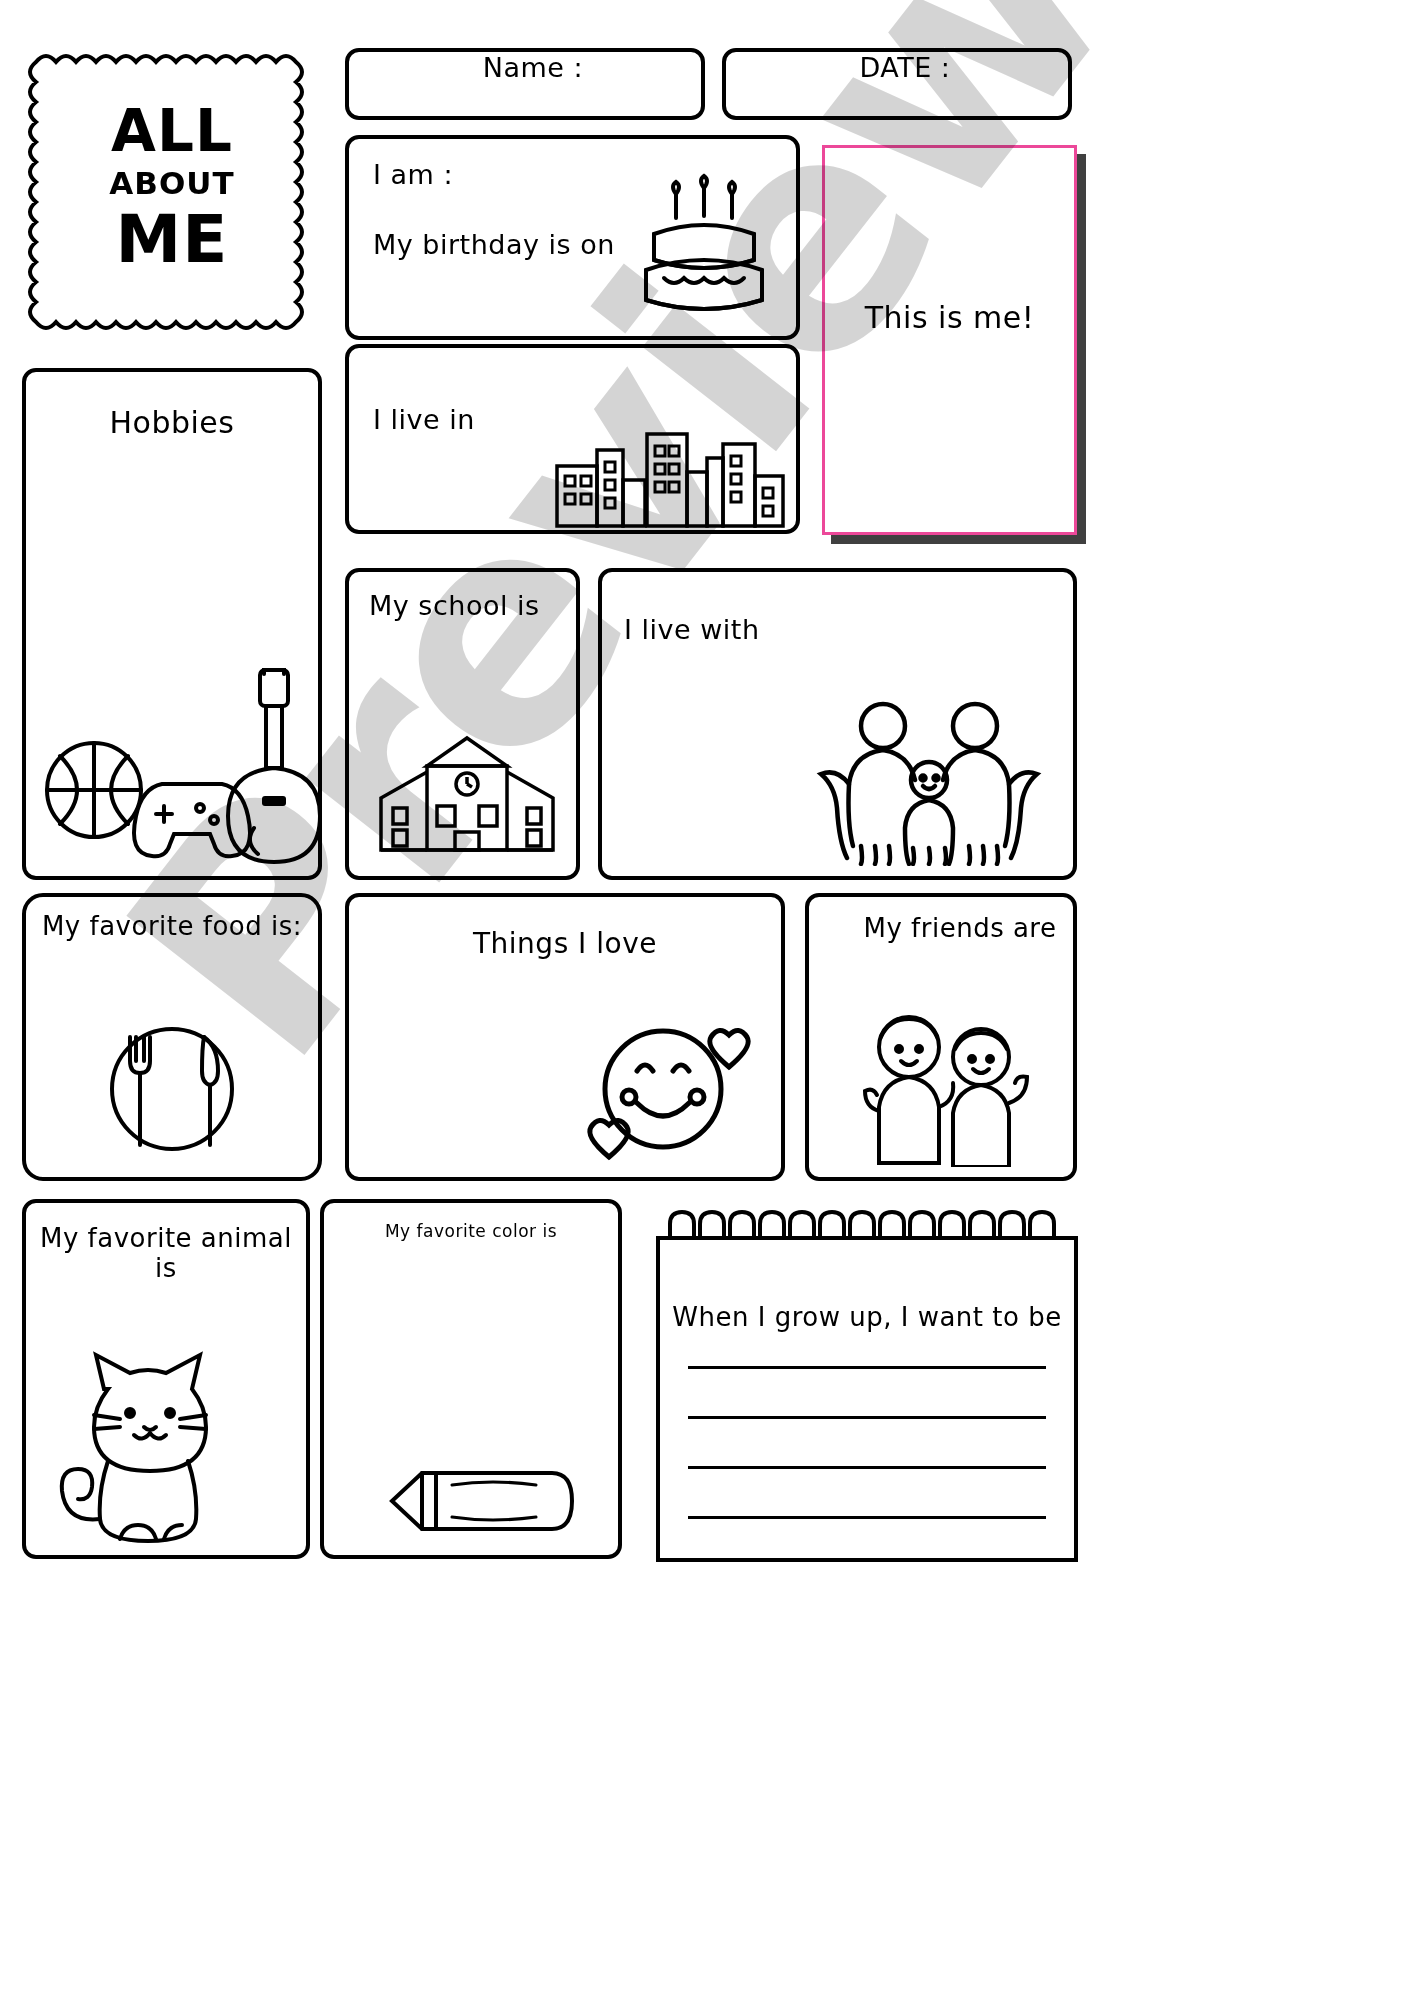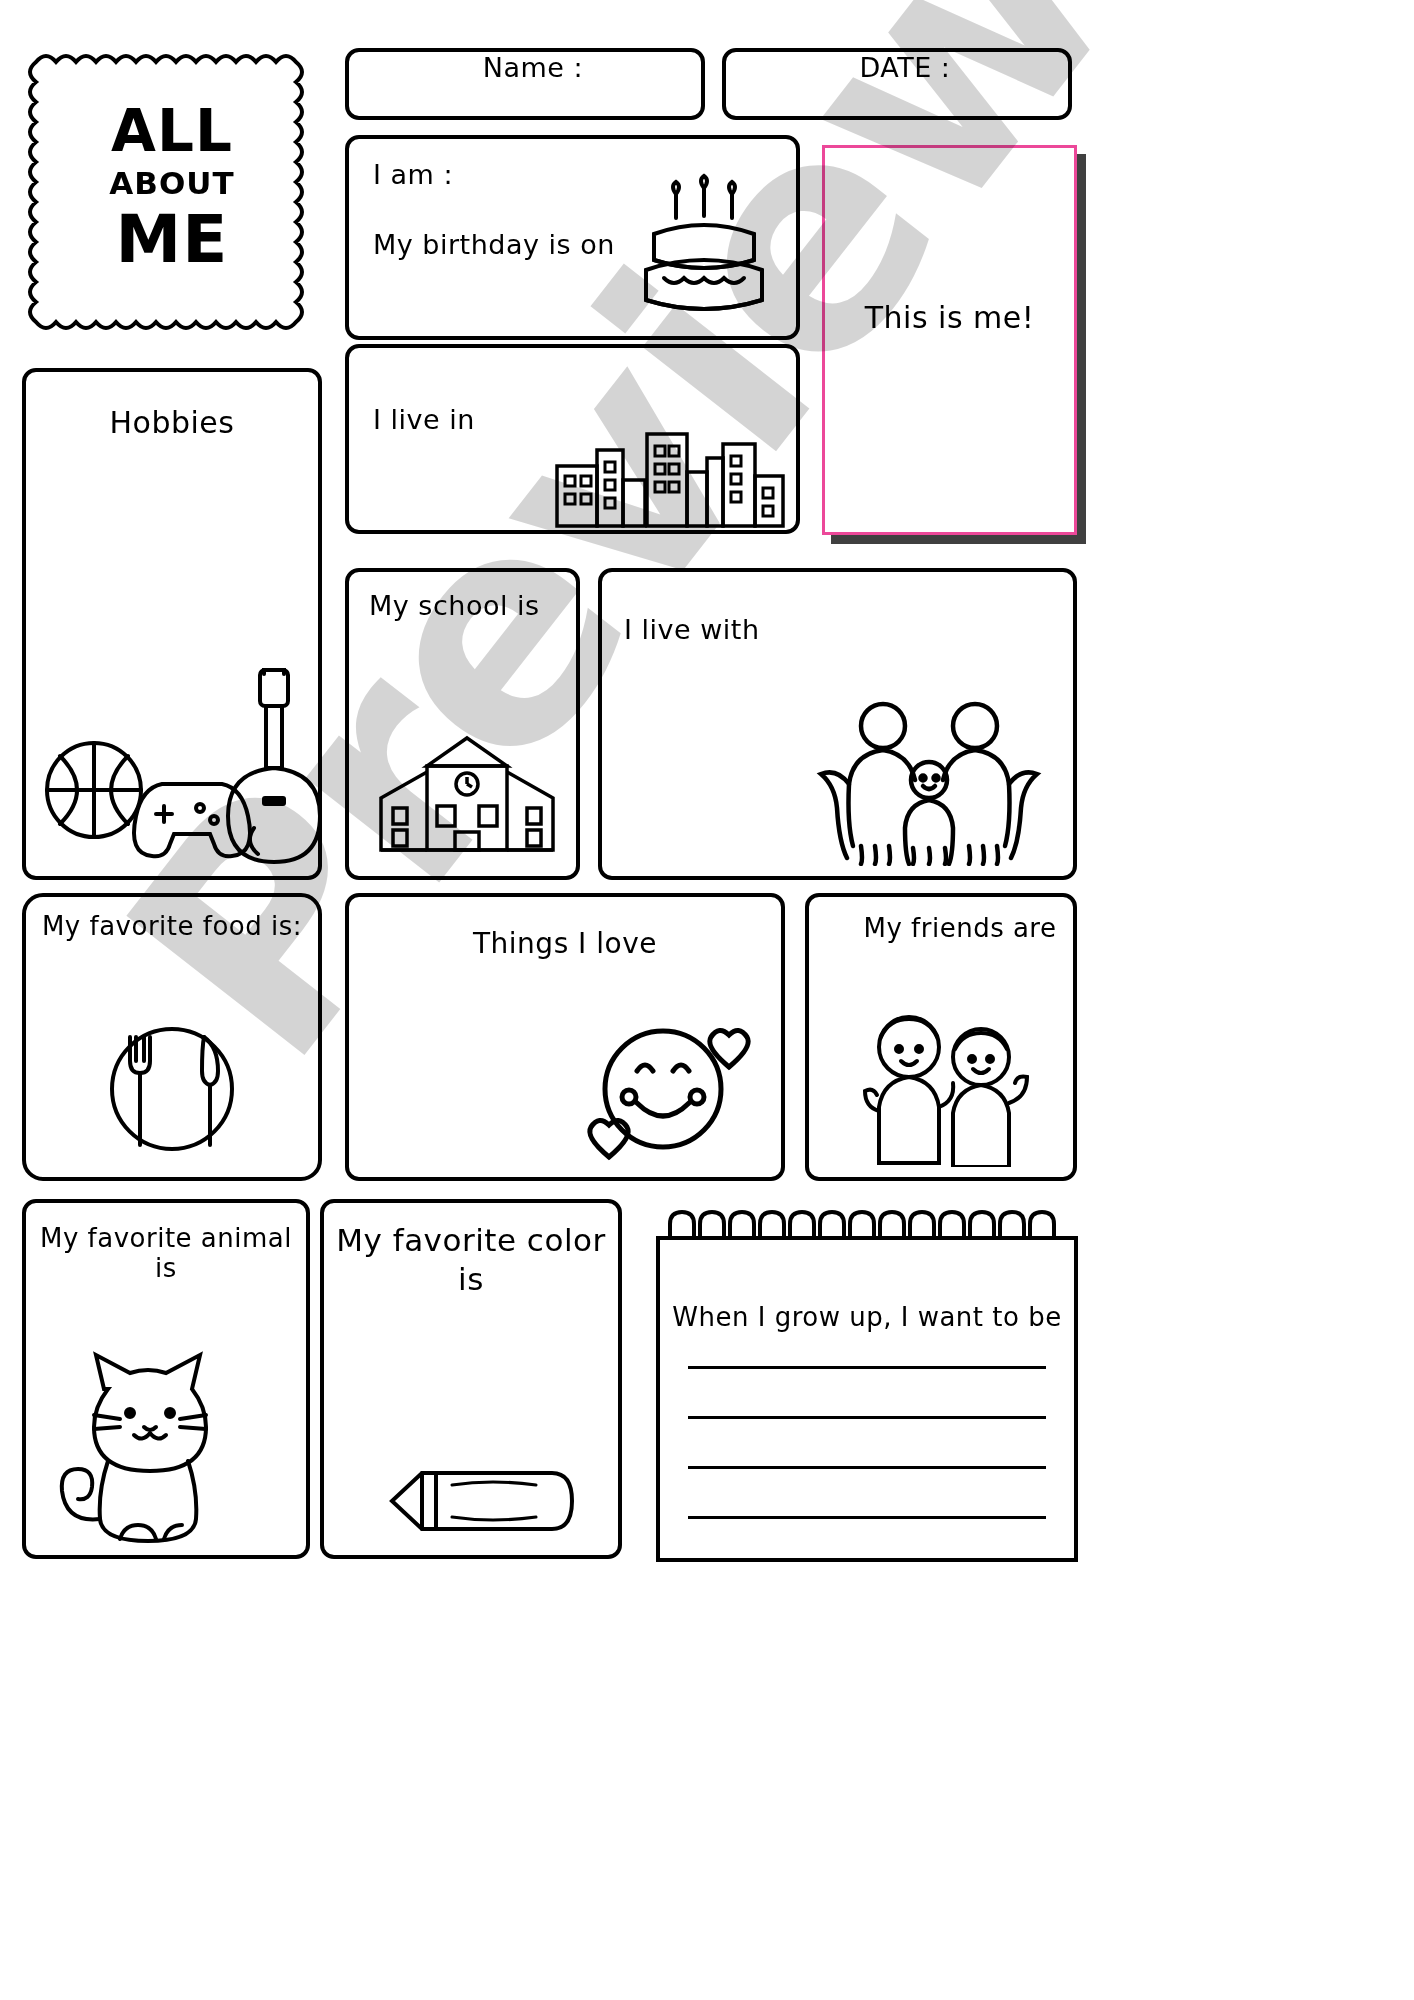--- a/index.html
+++ b/index.html
@@ -128,21 +128,21 @@
   
   #friends-box { left: 805px; top: 893px; width: 272px; height: 288px; }
   #friends-label { position: absolute; left: 0; right: 0; top: 16px; text-align: center; font-size: 26px; padding-left: 38px; }
   #friends-icon { position: absolute; left: 0; right: 0; bottom: 10px; display: flex; justify-content: center; }
   
   #animal-box { left: 22px; top: 1199px; width: 288px; height: 360px; }
   #animal-label { position: absolute; left: 0; right: 0; top: 20px; text-align: center; font-size: 26px; }
   #cat-icon { position: absolute; left: 8px; bottom: 2px; }
   
   #color-box { left: 320px; top: 1199px; width: 302px; height: 360px; }
-  #color-label { position: absolute; left: 10px; right: 10px; top: 18px; text-align: center; font-size: 31px; line-height: 1.25; }
+  #color-label { position: absolute; left: 10px; right: 10px; top: 18px; text-align: center; font-size: 17px; line-height: 1.25; }
   #crayon-icon { position: absolute; left: 0; right: 0; bottom: 14px; display: flex; justify-content: center; }
   
   #notepad { position: absolute; left: 650px; top: 1206px; width: 428px; height: 356px; }
   #notepad-sheet {
     position: absolute; left: 6px; top: 30px; right: 0; bottom: 0;
     border: 4px solid #000;
     border-top: 4px solid #000;
     background: #fff;
   }
   #notepad-label {

